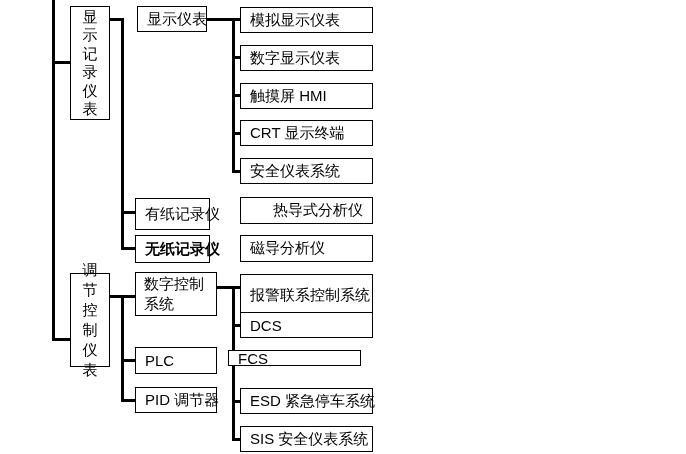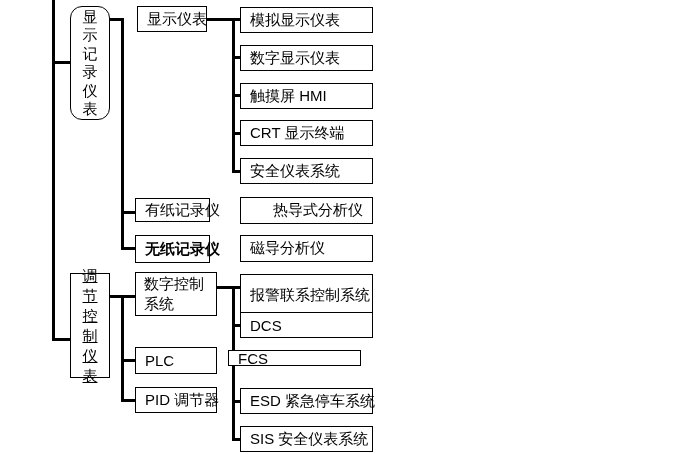--- a/index.html
+++ b/index.html
@@ -66,31 +66,31 @@
   <div class="line" style="left:121px; top:359px; width:15px; height:3px;"></div>
   <div class="line" style="left:121px; top:399px; width:15px; height:3px;"></div>
 
   <div class="line" style="left:216px; top:286px; width:25px; height:3px;"></div>
   <div class="line" style="left:232px; top:286px; width:3px; height:155px;"></div>
   <div class="line" style="left:232px; top:324px; width:9px; height:3px;"></div>
   <div class="line" style="left:232px; top:362px; width:9px; height:3px;"></div>
   <div class="line" style="left:232px; top:400px; width:9px; height:3px;"></div>
   <div class="line" style="left:232px; top:438px; width:9px; height:3px;"></div>
 
-  <div class="node v-node short" style="left:70px; top:6px; width:40px; height:114px;border-radius:12px;">
+  <div class="node v-node short" style="left:70px; top:6px; width:40px; height:114px;">
     <span class="lbl">显示记录仪表</span>
   </div>
-  <div class="node v-node tall" style="left:70px; top:273px; width:40px; height:105px;text-decoration:underline;">
+  <div class="node v-node tall" style="left:70px; top:273px; width:40px; height:94px;">
     <span class="lbl">调节控制仪表</span>
   </div>
 
   <div class="node h-node" style="left:137px; top:6px; width:70px; height:26px;">
     <span class="lbl">显示仪表</span>
   </div>
-  <div class="node h-node" style="left:135px; top:198px; width:75px; height:24px;">
+  <div class="node h-node" style="left:135px; top:198px; width:75px; height:32px;">
     <span class="lbl">有纸记录仪</span>
   </div>
   <div class="node h-node" style="left:135px; top:235px; width:75px; height:28px;font-weight:bold;">
     <span class="lbl">无纸记录仪</span>
   </div>
   <div class="node wrap-node" style="left:135px; top:272px; width:82px; height:44px;">
     <span class="lbl">数字控制系统</span>
   </div>
   <div class="node h-node" style="left:135px; top:347px; width:82px; height:27px;">
     <span class="lbl">PLC</span>

